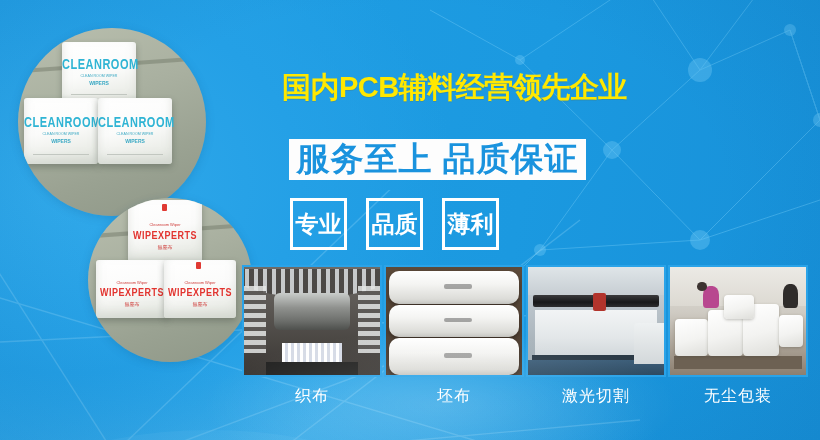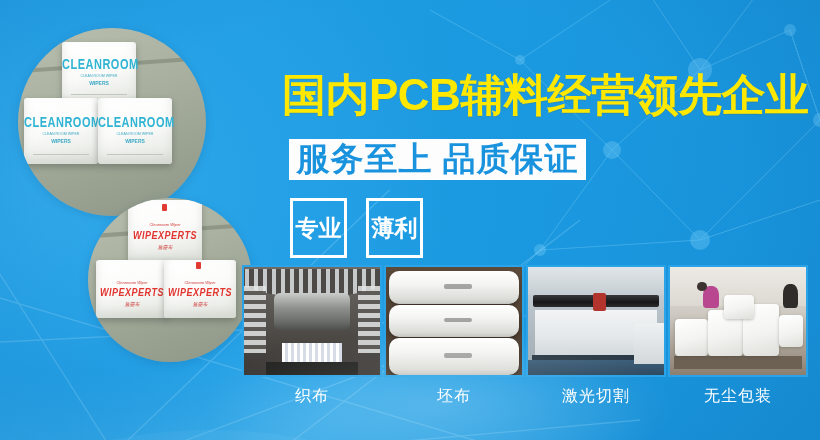--- a/index.html
+++ b/index.html
@@ -56,21 +56,20 @@
     left: 18px;
     top: 28px;
     width: 188px;
     height: 188px;
   }
   .circle-bottom {
     left: 88px;
     top: 198px;
     width: 164px;
     height: 164px;
-    font-style: italic;
   }
   .photo-bg {
     position: absolute;
     inset: 0;
     background: linear-gradient(160deg, #b9bfae 0%, #a9b0a0 40%, #9aa292 70%, #8e9787 100%);
   }
   .photo-bg::after {
     content: "";
     position: absolute;
     left: -10%;
@@ -120,21 +119,21 @@
     right: 12%;
     height: 1px;
     background: rgba(190,195,188,.9);
   }
 
   
   .headline {
     position: absolute;
     left: 282px;
     top: 73px;
-    font-size: 44px;
+    font-size: 29px;
     line-height: 1;
     font-weight: bold;
     color: #ffe800;
     letter-spacing: -0.5px;
     white-space: nowrap;
     text-shadow: 0 1px 0 rgba(120,90,0,.18);
   }
 
   
   .subbar {
@@ -159,21 +158,21 @@
   
   .badges {
     position: absolute;
     left: 290px;
     top: 198px;
     display: flex;
     gap: 19px;
   }
   .badge {
     width: 57px;
-    height: 60px;
+    height: 52px;
     border: 3px solid #ffffff;
     display: flex;
     align-items: center;
     justify-content: center;
     box-sizing: border-box;
   }
   .badge span {
     font-size: 23px;
     font-weight: bold;
     color: #ffffff;
@@ -421,20 +420,23 @@
 
   <div class="subbar">
     <span>服务至上 品质保证</span>
   </div>
 
   <div class="badges">
     <div class="badge">
       <span>专业</span>
     </div>
     <div class="badge">
+      <span>品质</span>
+    </div>
+    <div class="badge">
       <span>薄利</span>
     </div>
   </div>
 
   <div class="strip">
 
     <div class="thumb-wrap">
       <div class="thumb t1">
         <div class="km-top"></div>
         <div class="km-side-l"></div>

